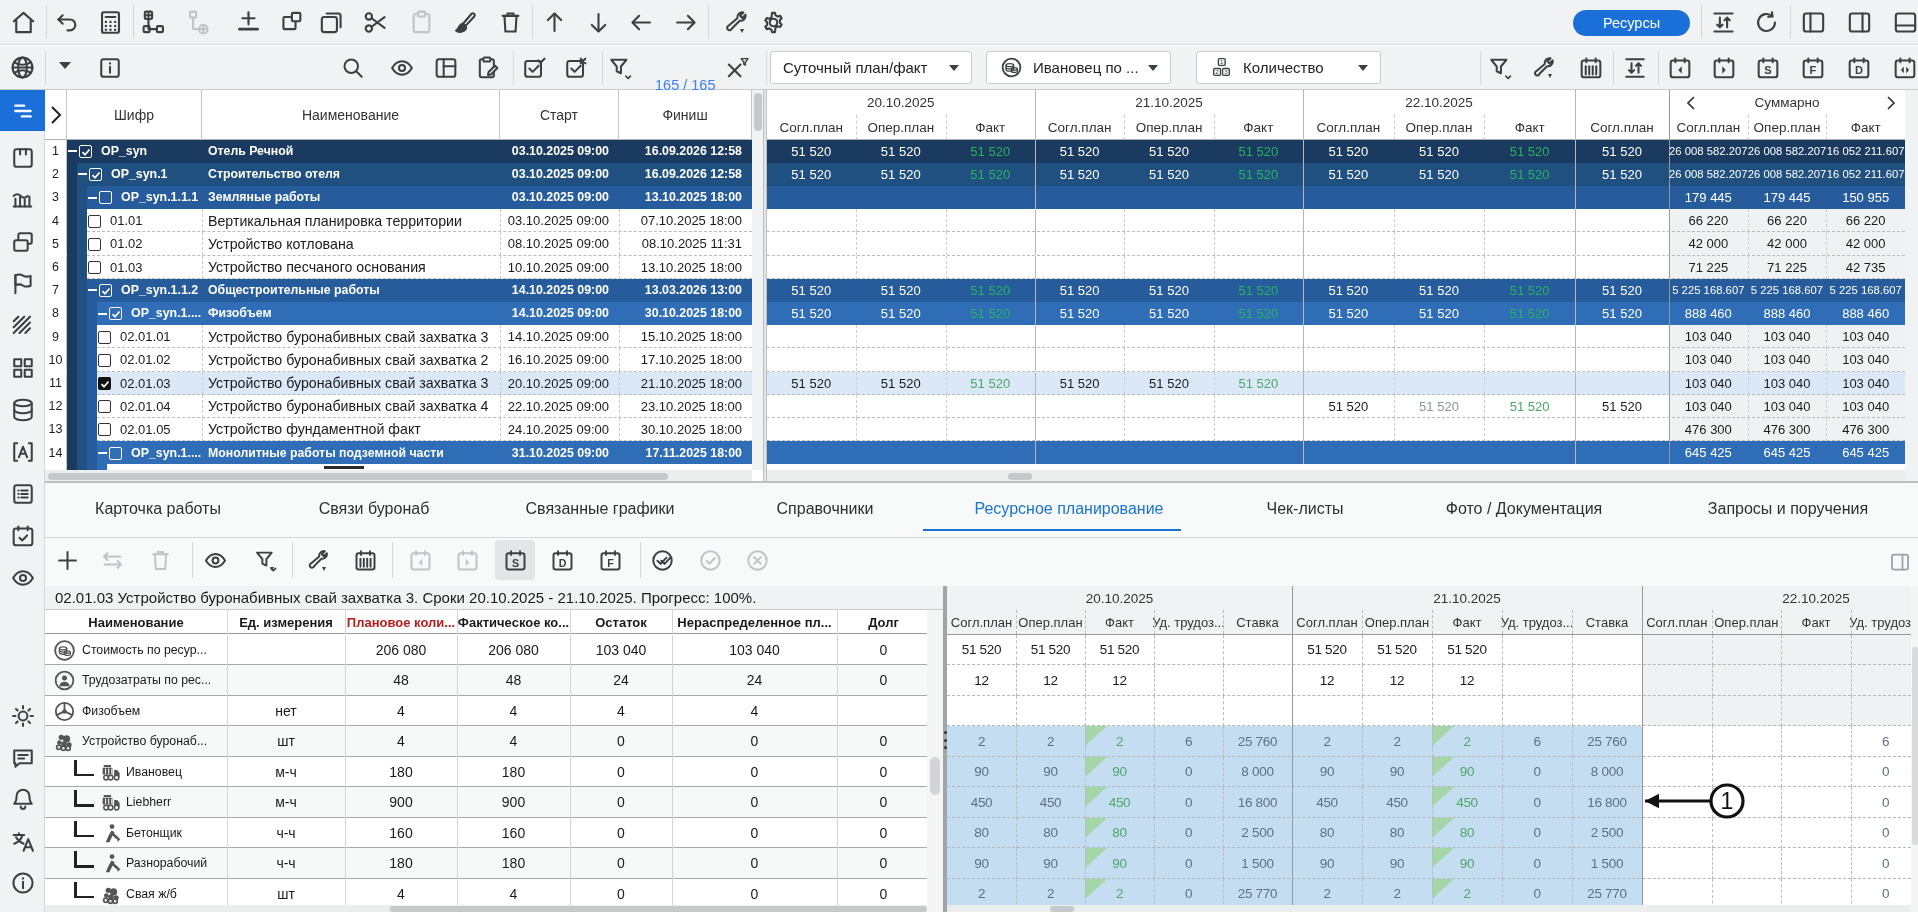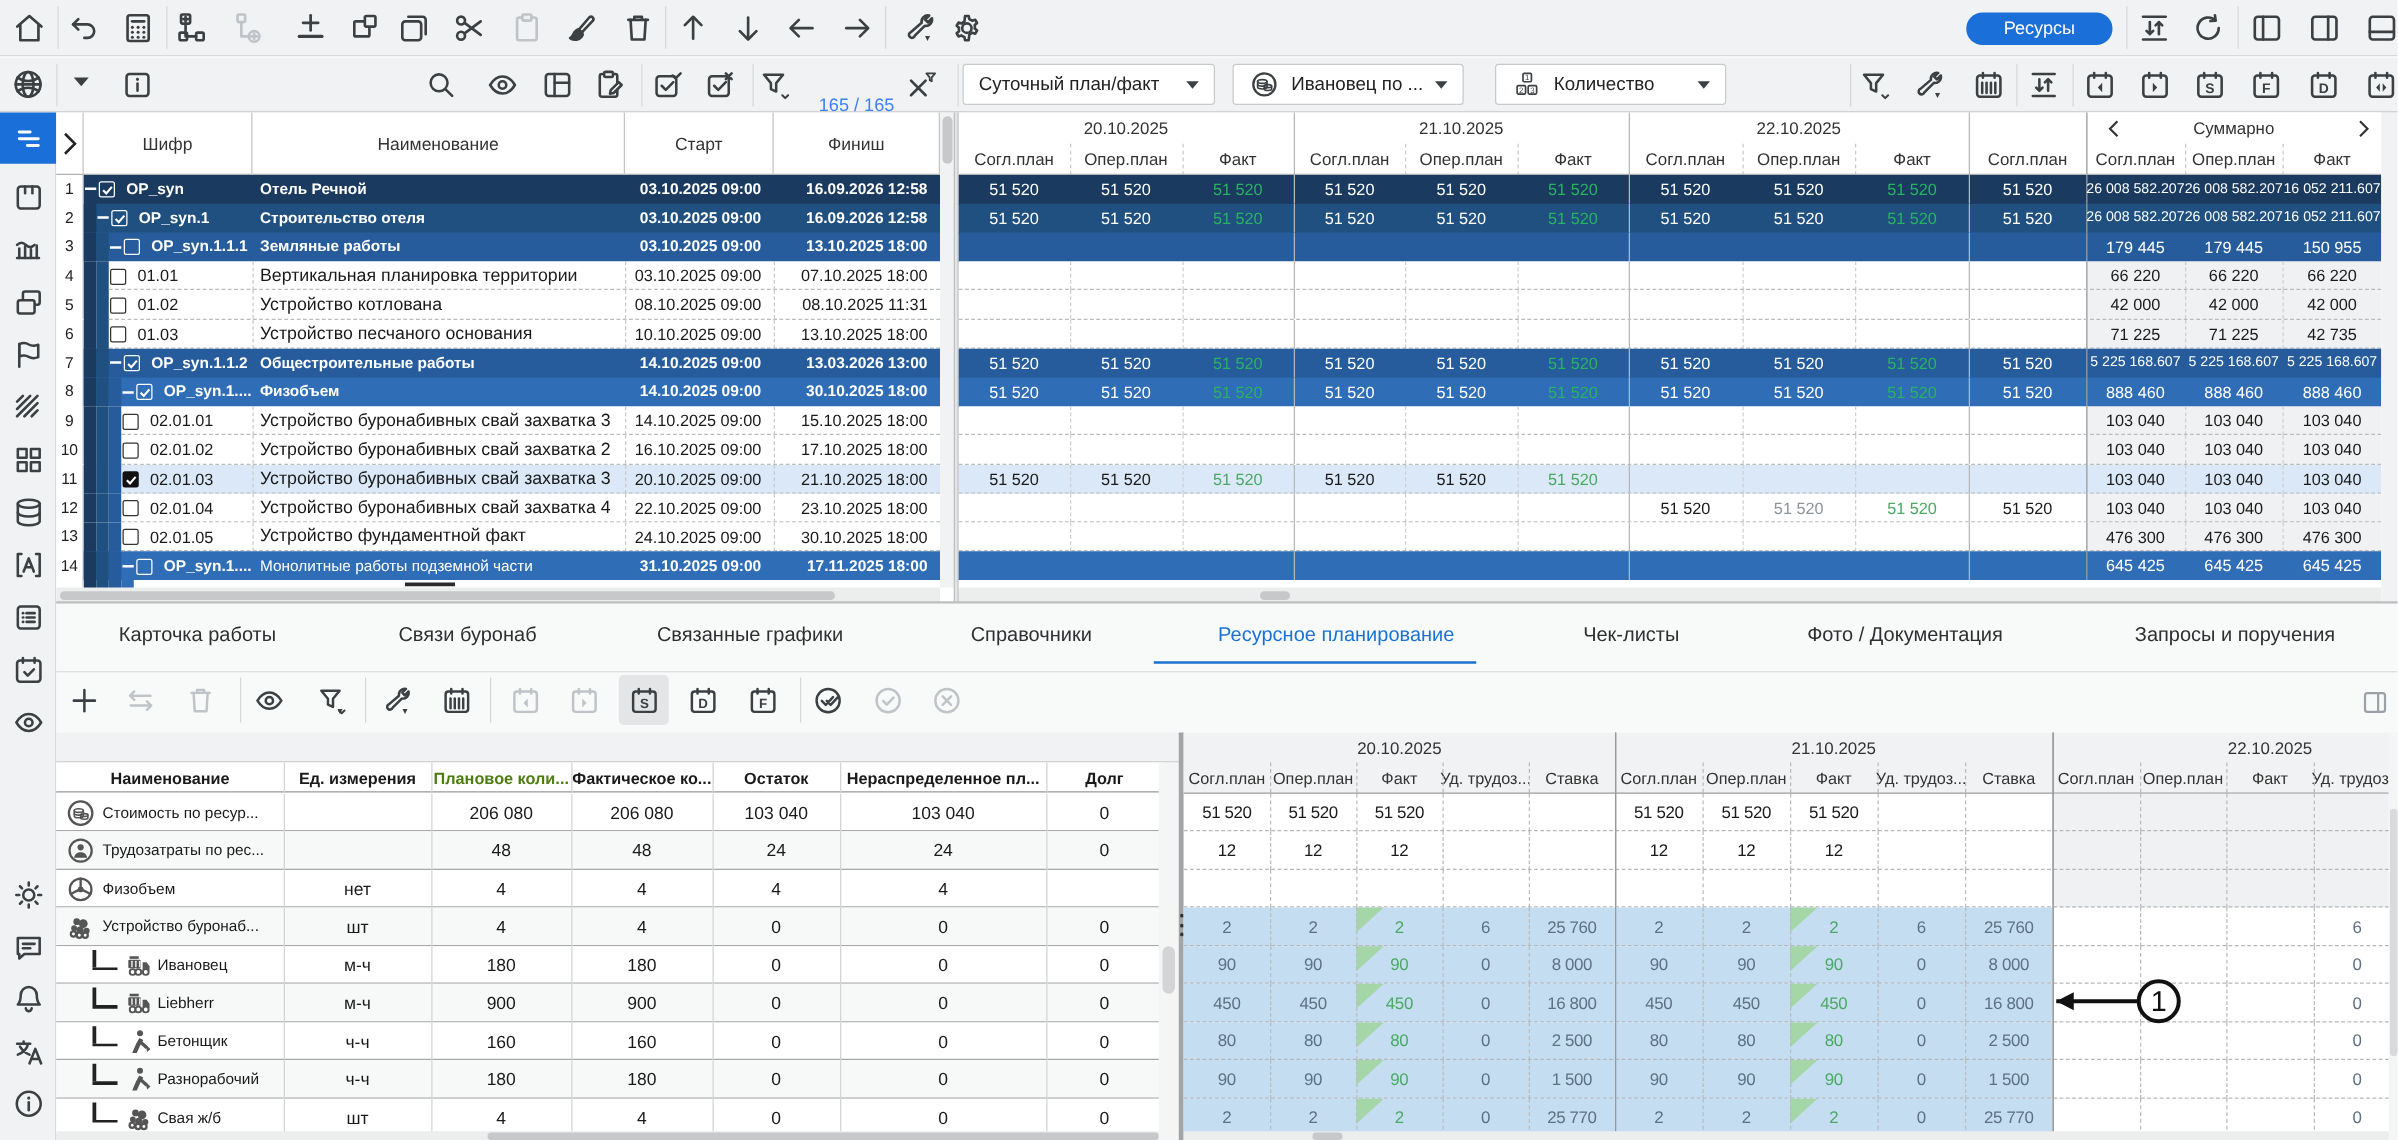--- a/index.html
+++ b/index.html
@@ -675,21 +675,21 @@
     <div class="abs" style="left:500px;top:417.9px;width:0;height:23.2px;border-left:1px dashed #c8cacc;"></div>
     <div class="abs" style="left:619px;top:417.9px;width:0;height:23.2px;border-left:1px dashed #c8cacc;"></div>
     <div class="abs" style="left:45px;top:441.09999999999997px;width:22px;height:23.2px;display:flex;align-items:center;justify-content:center;font-size:12.5px;color:#222;border-right:1px solid #c3c5c7;">14</div>
     <div class="abs" style="left:67px;top:441.09999999999997px;width:685px;height:24.2px;background:#2f6db6;"></div>
     <div class="abs" style="left:67px;top:441.09999999999997px;width:10px;height:24.2px;background:#1a3a5f;"></div>
     <div class="abs" style="left:77px;top:441.09999999999997px;width:10px;height:24.2px;background:#20507f;"></div>
     <div class="abs" style="left:87px;top:441.09999999999997px;width:10px;height:24.2px;background:#265c9b;"></div>
     <div class="abs" style="left:98px;top:451.7px;width:9px;height:2px;background:#fff;"></div>
     <div class="abs" style="left:109px;top:446.59999999999997px;width:13px;height:13px;border:1.7px solid #fff;border-radius:2px;display:flex;align-items:center;justify-content:center;background:transparent;"></div>
     <div class="abs" style="left:131px;top:441.09999999999997px;height:23.2px;display:flex;align-items:center;font-size:12.4px;color:#fff;font-weight:bold;white-space:nowrap;">OP_syn.1....</div>
-    <div class="abs" style="left:208px;top:441.09999999999997px;width:288px;height:23.2px;display:flex;align-items:center;font-size:12.3px;color:#fff;font-weight:normal;white-space:nowrap;overflow:hidden;">Монолитные работы подземной части</div>
+    <div class="abs" style="left:208px;top:441.09999999999997px;width:288px;height:23.2px;display:flex;align-items:center;font-size:12.3px;color:#fff;font-weight:bold;white-space:nowrap;overflow:hidden;">Монолитные работы подземной части</div>
     <div class="abs" style="left:500px;top:441.09999999999997px;width:109px;height:23.2px;display:flex;align-items:center;justify-content:flex-end;font-size:12.4px;color:#fff;font-weight:bold;">31.10.2025 09:00</div>
     <div class="abs" style="left:619px;top:441.09999999999997px;width:123px;height:23.2px;display:flex;align-items:center;justify-content:flex-end;font-size:12.4px;color:#fff;font-weight:bold;">17.11.2025 18:00</div>
 <div class="abs" style="left:67px;top:464.3px;width:685px;height:7px;background:#fff;"></div>
 <div class="abs" style="left:67px;top:464.3px;width:10px;height:7px;background:#1a3a5f;"></div>
 <div class="abs" style="left:77px;top:464.3px;width:10px;height:7px;background:#20507f;"></div>
 <div class="abs" style="left:87px;top:464.3px;width:10px;height:7px;background:#265c9b;"></div>
 <div class="abs" style="left:97px;top:464.3px;width:10px;height:7px;background:#2f6db6;"></div>
 <div class="abs" style="left:45px;top:464.3px;width:22px;height:7px;border-right:1px solid #c3c5c7;"></div>
 <div class="abs" style="left:324px;top:466.3px;width:40px;height:2.5px;background:#2b2b2b;"></div>
 <div class="abs" style="left:45px;top:470px;width:707px;height:12px;background:#eceded;"></div>
@@ -1100,25 +1100,26 @@
     </div>
 <div class="abs" style="left:270px;top:564px;font-size:8px;color:#3c4043;">▾</div>
 <div class="abs" style="left:322px;top:564px;font-size:8px;color:#3c4043;">▾</div>
 <div class="abs" style="left:1888px;top:550px;">
       <svg class="ic" width="24" height="24" viewBox="0 0 24 24" fill="none" stroke="#9aa0a6" stroke-width="1.75" stroke-linecap="round" stroke-linejoin="round">
         <rect x="4" y="4.5" width="16" height="15" rx="2"></rect>
         <line x1="14.5" y1="4.5" x2="14.5" y2="19.5"></line>
       </svg>
     </div>
 <div class="abs" style="left:45px;top:586px;width:898px;height:24px;background:#f1f2f3;border-bottom:1px solid #c7c9cb;"></div>
+<div class="abs" style="left:55px;top:589px;font-size:15px;color:#1a1a1a;">02.01.03 Устройство буронабивных свай захватка 3. Сроки 20.10.2025 - 21.10.2025. Прогресс: 100%.</div>
 <div class="abs" style="left:45px;top:610px;width:885px;height:24px;background:#fff;border-bottom:1px solid #97999b;"></div>
 <div class="abs" style="left:45px;top:610px;width:182px;height:24px;display:flex;align-items:center;justify-content:center;font-size:13px;font-weight:bold;color:#1a1a1a;white-space:nowrap;overflow:hidden;">Наименование</div>
 <div class="abs" style="left:227px;top:610px;width:118px;height:24px;display:flex;align-items:center;justify-content:center;font-size:13px;font-weight:bold;color:#1a1a1a;white-space:nowrap;overflow:hidden;">Ед. измерения</div>
 <div class="abs" style="left:227px;top:610px;width:0;height:24px;border-left:1px solid #d2d4d6;"></div>
-<div class="abs" style="left:345px;top:610px;width:112px;height:24px;display:flex;align-items:center;justify-content:center;font-size:13px;font-weight:bold;color:#4d7c0f;white-space:nowrap;overflow:hidden;">Плановое коли...</div>
+<div class="abs" style="left:345px;top:610px;width:112px;height:24px;display:flex;align-items:center;justify-content:center;font-size:13px;font-weight:bold;color:#b91c1c;white-space:nowrap;overflow:hidden;">Плановое коли...</div>
 <div class="abs" style="left:345px;top:610px;width:0;height:24px;border-left:1px solid #d2d4d6;"></div>
 <div class="abs" style="left:457px;top:610px;width:113px;height:24px;display:flex;align-items:center;justify-content:center;font-size:13px;font-weight:bold;color:#1a1a1a;white-space:nowrap;overflow:hidden;">Фактическое ко...</div>
 <div class="abs" style="left:457px;top:610px;width:0;height:24px;border-left:1px solid #d2d4d6;"></div>
 <div class="abs" style="left:570px;top:610px;width:102px;height:24px;display:flex;align-items:center;justify-content:center;font-size:13px;font-weight:bold;color:#1a1a1a;white-space:nowrap;overflow:hidden;">Остаток</div>
 <div class="abs" style="left:570px;top:610px;width:0;height:24px;border-left:1px solid #d2d4d6;"></div>
 <div class="abs" style="left:672px;top:610px;width:165px;height:24px;display:flex;align-items:center;justify-content:center;font-size:13px;font-weight:bold;color:#1a1a1a;white-space:nowrap;overflow:hidden;">Нераспределенное пл...</div>
 <div class="abs" style="left:672px;top:610px;width:0;height:24px;border-left:1px solid #d2d4d6;"></div>
 <div class="abs" style="left:837px;top:610px;width:93px;height:24px;display:flex;align-items:center;justify-content:center;font-size:13px;font-weight:bold;color:#1a1a1a;white-space:nowrap;overflow:hidden;">Долг</div>
 <div class="abs" style="left:837px;top:610px;width:0;height:24px;border-left:1px solid #d2d4d6;"></div>
 <div class="abs" style="left:45px;top:634.5px;width:885px;height:30.5px;background:#fff;border-bottom:1px solid #a7a9ab;"></div>

